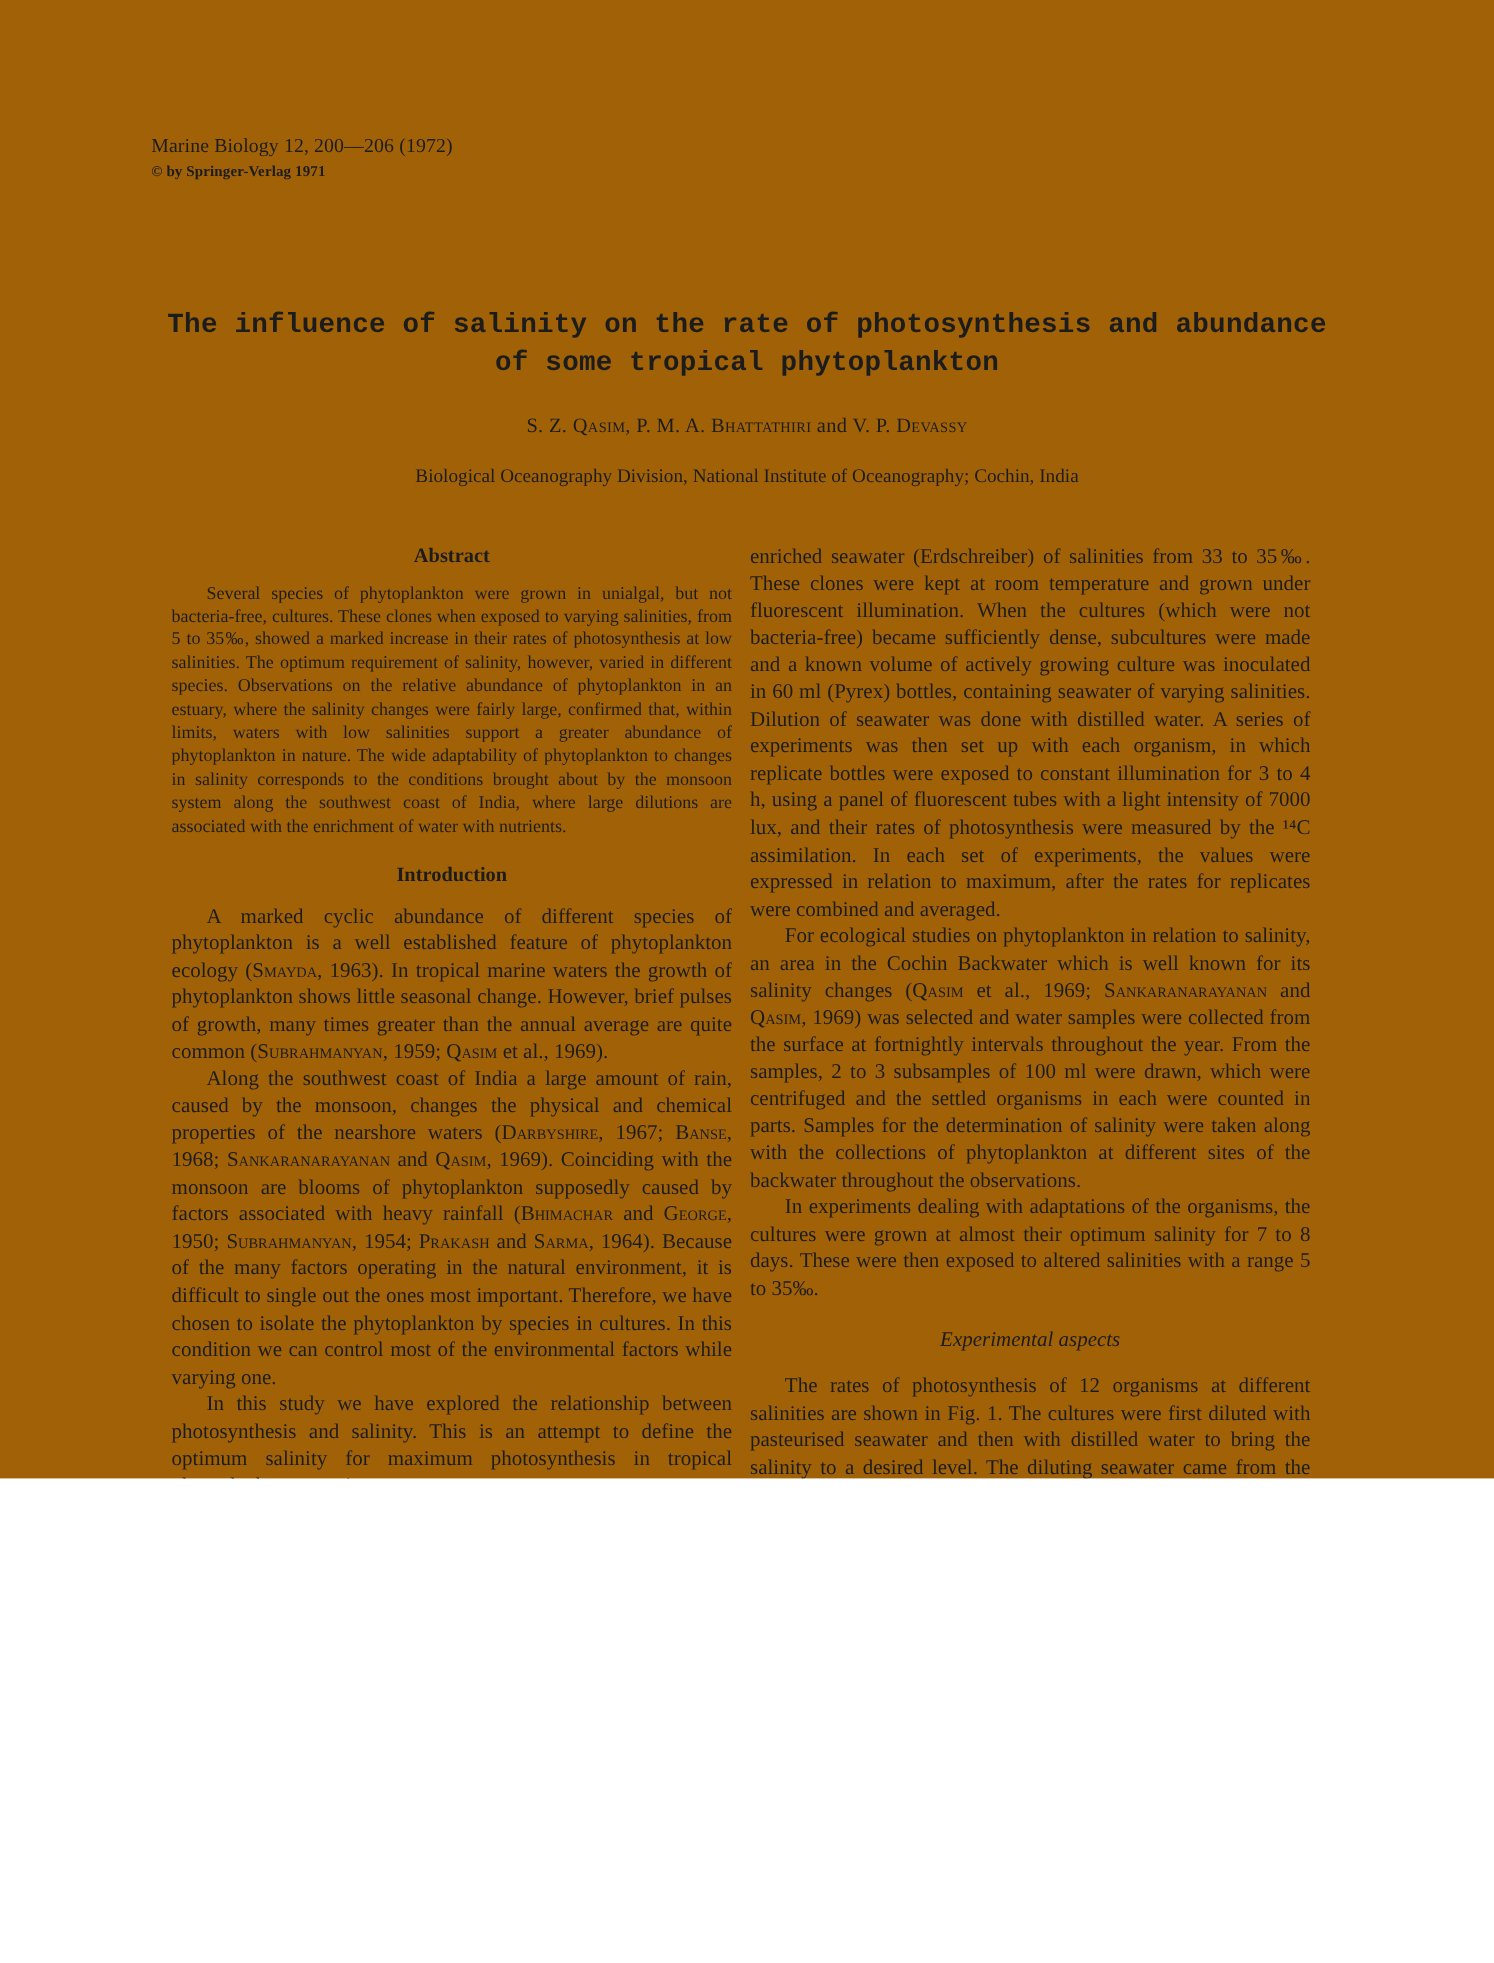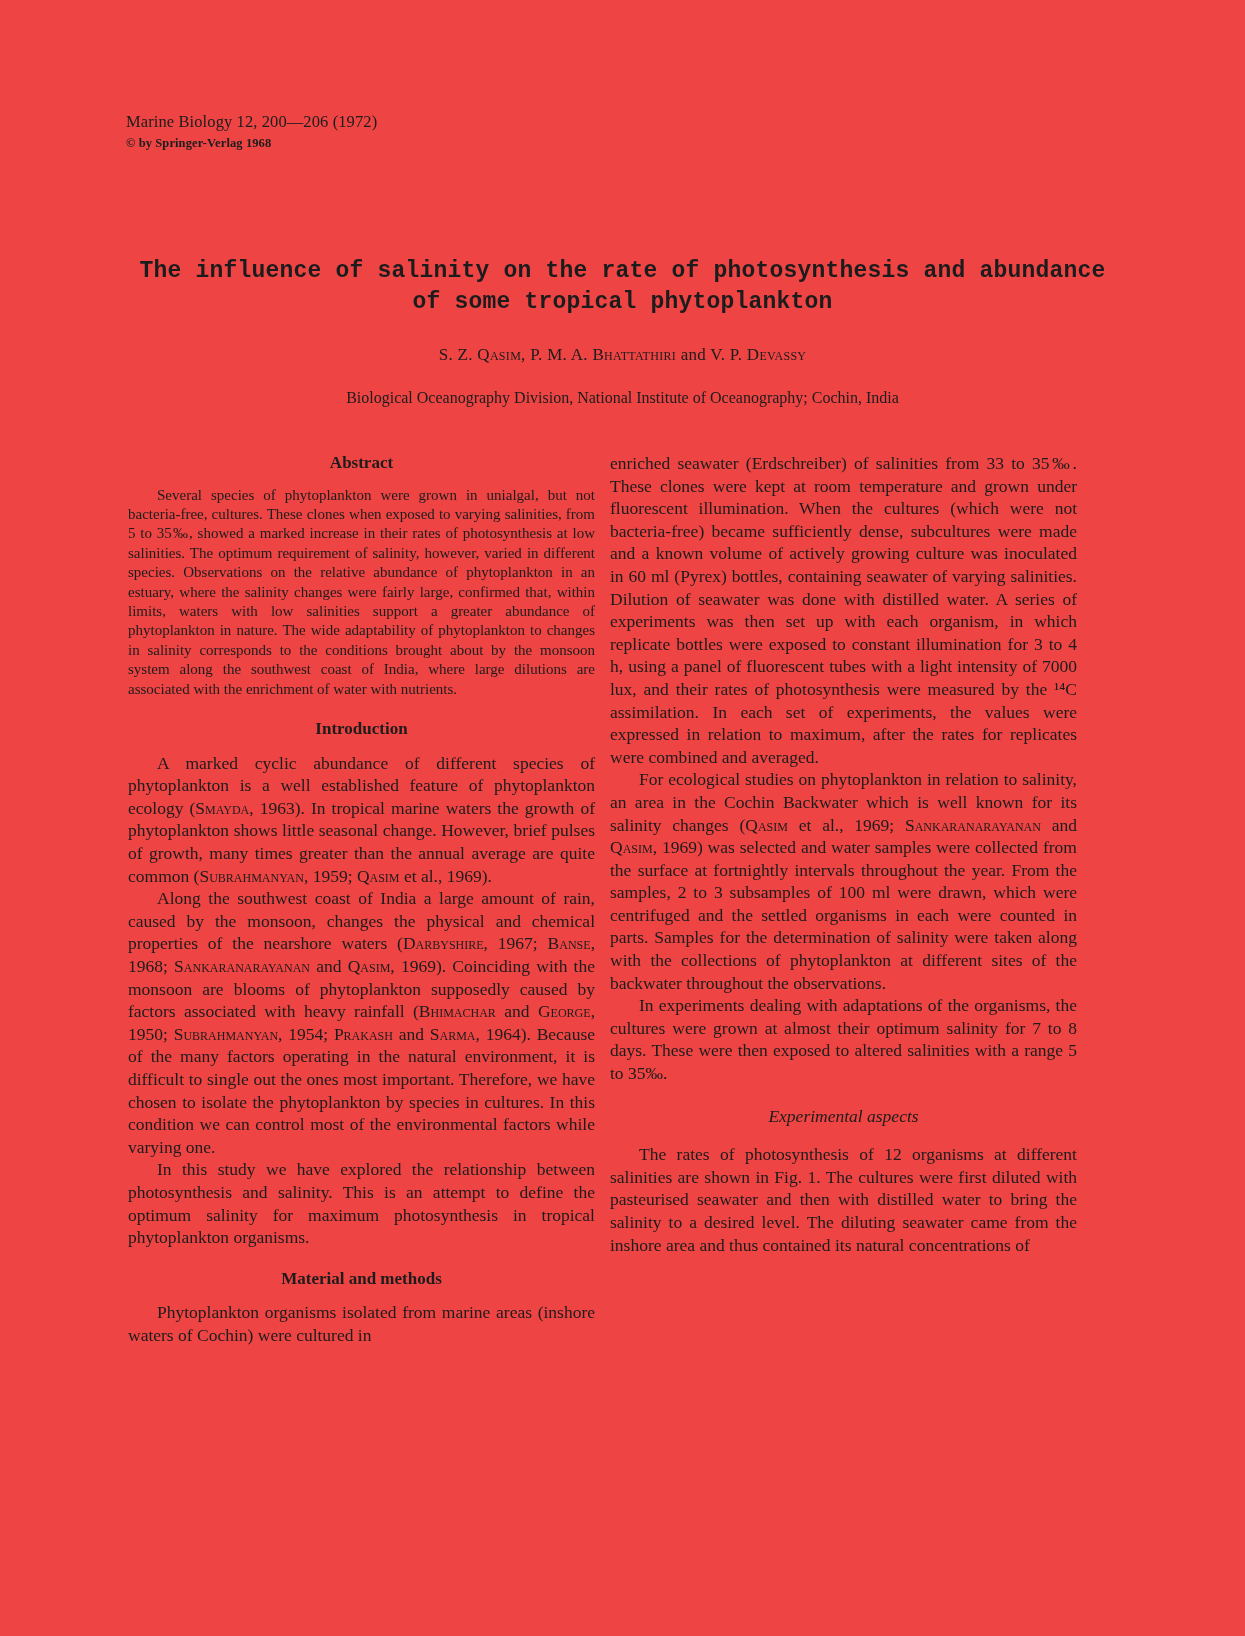--- a/index.html
+++ b/index.html
@@ -8,22 +8,22 @@
     width: 1245px;
     height: 1636px;
     font-family: "Liberation Serif", serif;
     color: #1c1c1c;
     position: relative;
   }
   .page {
     position: absolute;
     top: 0; left: 0;
     width: 1245px;
-    height: 1636px;
-    background: #ef4444;
+    height: 1232px;
+    background: #a16207;
     overflow: hidden;
   }
   .header-block {
     position: absolute;
     left: 126px;
     top: 112px;
   }
   .journal-line { font-size: 16.5px; letter-spacing: 0.1px; }
   .copyright-line { font-size: 12.5px; margin-top: 4px; font-weight: 600; letter-spacing: 0.1px; }
   .title-block {
@@ -45,21 +45,21 @@
     font-size: 17px;
     letter-spacing: 0.3px;
   }
   .affiliation-line {
     margin-top: 24px;
     font-size: 16px;
   }
   .columns {
     position: absolute;
     top: 452px;
-    left: 128px;
+    left: 143px;
     width: 964px;
     display: flex;
     gap: 15px;
   }
   .col {
     width: 467px;
     text-align: justify;
     font-size: 17.5px;
     line-height: 22.6px;
   }
@@ -86,21 +86,21 @@
   p.body-para.noindent { text-indent: 0; }
   .sc { font-variant: small-caps; }
 </style>
 </head>
 <body>
 
 <div class="page">
 
   <div class="header-block">
     <div class="journal-line">Marine Biology 12, 200—206 (1972)</div>
-    <div class="copyright-line">© by Springer-Verlag 1968</div>
+    <div class="copyright-line">© by Springer-Verlag 1971</div>
   </div>
 
   <div class="title-block">
     <div class="paper-title">
       <div>The influence of salinity on the rate of photosynthesis and abundance</div>
       <div>of some tropical phytoplankton</div>
     </div>
     <div class="authors-line">S. Z. <span class="sc">Qasim</span>, P. M. A. <span class="sc">Bhattathiri</span> and V. P. <span class="sc">Devassy</span></div>
     <div class="affiliation-line">Biological Oceanography Division, National Institute of Oceanography; Cochin, India</div>
   </div>

